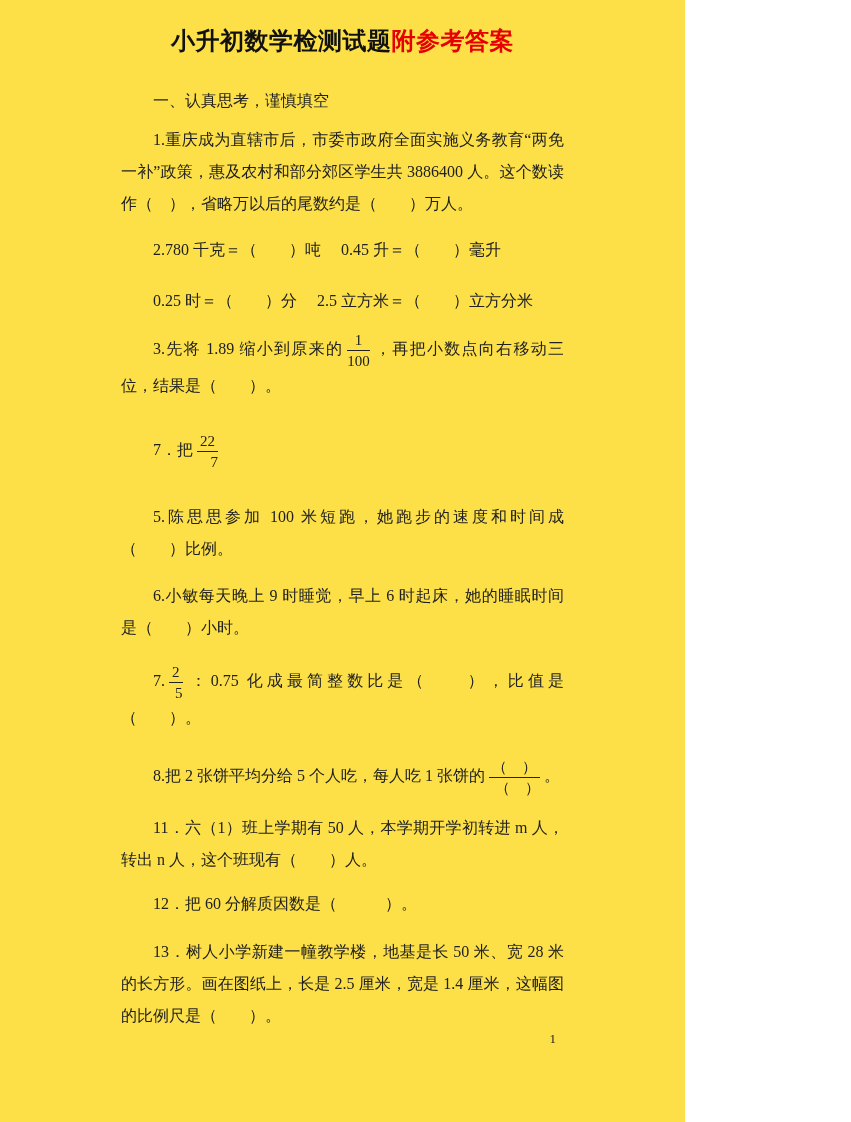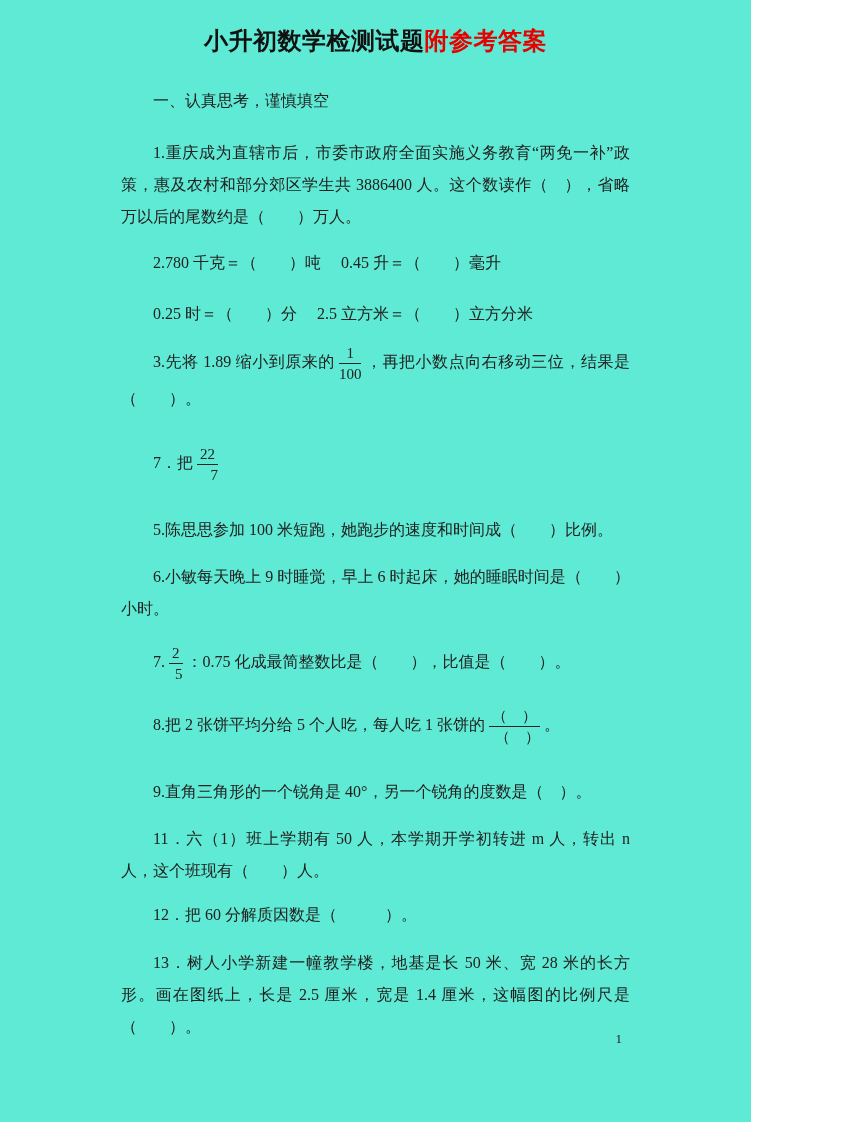--- a/index.html
+++ b/index.html
@@ -1,21 +1,21 @@
 <!DOCTYPE html>
 <html><head>
 <meta charset="utf-8">
 <style>
   * { margin: 0; padding: 0; box-sizing: border-box; }
   html, body { background: #ffffff; }
   .page {
     position: relative;
-    width: 751px;
+    width: 685px;
     height: 1122px;
-    background: #5eead4;
+    background: #fde047;
     overflow: hidden;
     font-family: "Liberation Serif", "DejaVu Serif", serif;
     color: #212121;
   }
   .content {
     position: absolute;
     left: 121px;
     right: 121px;
     top: 0;
   }
@@ -30,21 +30,21 @@
     letter-spacing: 0.5px;
   }
   .doc-title .red { color: #e60000; }
   p.line {
     font-size: 16px;
     line-height: 32px;
     text-align: justify;
     text-indent: 32px;
   }
   .section-heading { margin-top: 29px; }
-  .q1  { margin-top: 20px; }
+  .q1  { margin-top: 7px; }
   .q2a { margin-top: 14px; text-indent: 18px; }
   .q2b { margin-top: 19px; text-indent: 42px; }
   .q3  { margin-top: 14px; }
   .q4  { margin-top: 30px; }
   .q5  { margin-top: 30px; }
   .q6  { margin-top: 15px; }
   .q7  { margin-top: 19px; }
   .q8  { margin-top: 24px; }
   .q9  { margin-top: 30px; }
   .q10 { margin-top: 19px; }
@@ -95,21 +95,20 @@
     <p class="line q4"><span>7．把</span><span class="frac"><span class="num">22</span><span class="den">7</span></span></p>
 
     <p class="line q5">5.陈思思参加 100 米短跑，她跑步的速度和时间成（　　）比例。</p>
 
     <p class="line q6">6.小敏每天晚上 9 时睡觉，早上 6 时起床，她的睡眠时间是（　　）小时。</p>
 
     <p class="line q7"><span>7.</span><span class="frac"><span class="num">2</span><span class="den">5</span></span><span>：0.75 化成最简整数比是（　　），比值是（　　）。</span></p>
 
     <p class="line q8"><span>8.把 2 张饼平均分给 5 个人吃，每人吃 1 张饼的</span><span class="frac"><span class="num">（　）</span><span class="den">（　）</span></span><span>。</span></p>
 
-    <p class="line q9">9.直角三角形的一个锐角是 40°，另一个锐角的度数是（　）。</p>
 
 
     <p class="line q11">11．六（1）班上学期有 50 人，本学期开学初转进 m 人，转出 n 人，这个班现有（　　）人。</p>
 
     <p class="line q12">12．把 60 分解质因数是（　　　）。</p>
 
     <p class="line q13">13．树人小学新建一幢教学楼，地基是长 50 米、宽 28 米的长方形。画在图纸上，长是 2.5 厘米，宽是 1.4 厘米，这幅图的比例尺是（　　）。</p>
 
   </div>
 

